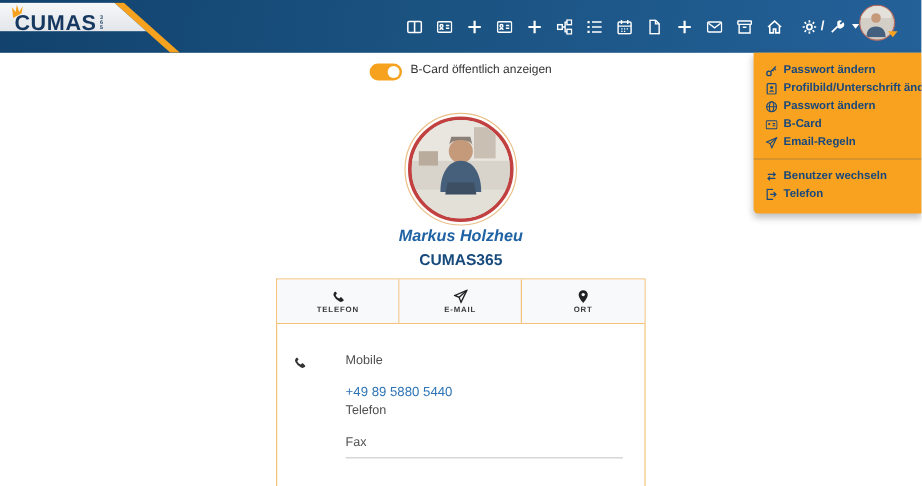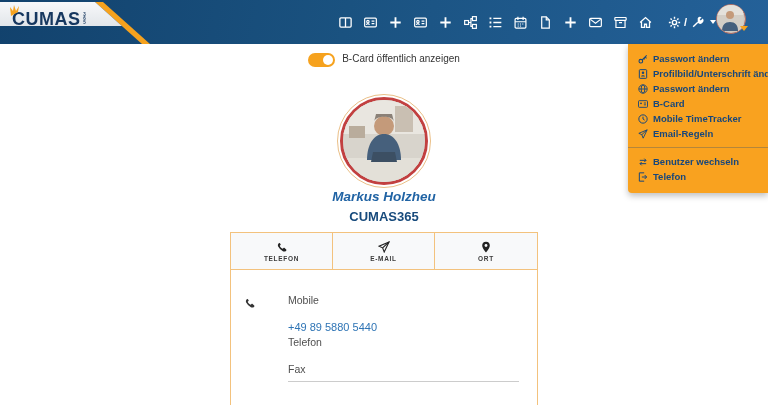--- a/index.html
+++ b/index.html
@@ -271,29 +271,20 @@
       <svg viewBox="0 0 12 12" fill="none" stroke="#17477c" stroke-width="1.1">
           <rect x=".6" y="2" width="10.8" height="8" rx="1"></rect>
           <circle cx="3.6" cy="5.2" r="1.1" fill="#17477c" stroke="none"></circle>
           <path d="M7 4.8h2.6M7 7h2.6"></path>
         </svg>
     </span>
     <span>B-Card</span>
   </div>
   <div class="menu-item">
     <span class="mi-icon">
-      <svg viewBox="0 0 12 12" fill="none" stroke="#17477c" stroke-width="1.2">
-          <circle cx="6" cy="6" r="5"></circle>
-          <path d="M6 3.2V6l2 1.4"></path>
-        </svg>
-    </span>
-    <span>Mobile TimeTracker</span>
-  </div>
-  <div class="menu-item">
-    <span class="mi-icon">
       <svg viewBox="0 0 12 12" fill="none" stroke="#17477c" stroke-width="1.1">
           <path d="M11 1L1 5.2l3.6 1.6L6.2 11 11 1z"></path>
           <path d="M4.6 6.8L11 1"></path>
         </svg>
     </span>
     <span>Email-Regeln</span>
   </div>
   <div class="menu-sep"></div>
   <div class="menu-item">
     <span class="mi-icon">

